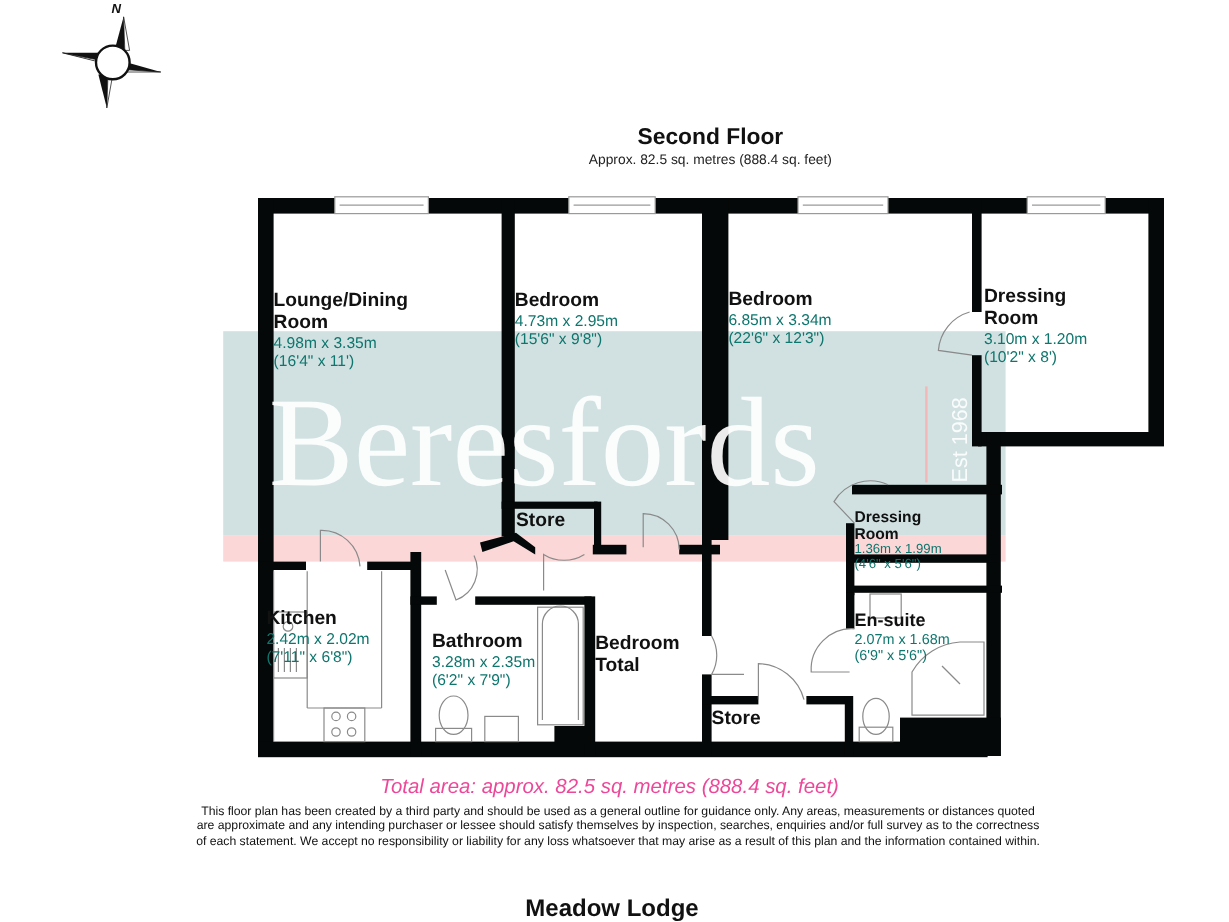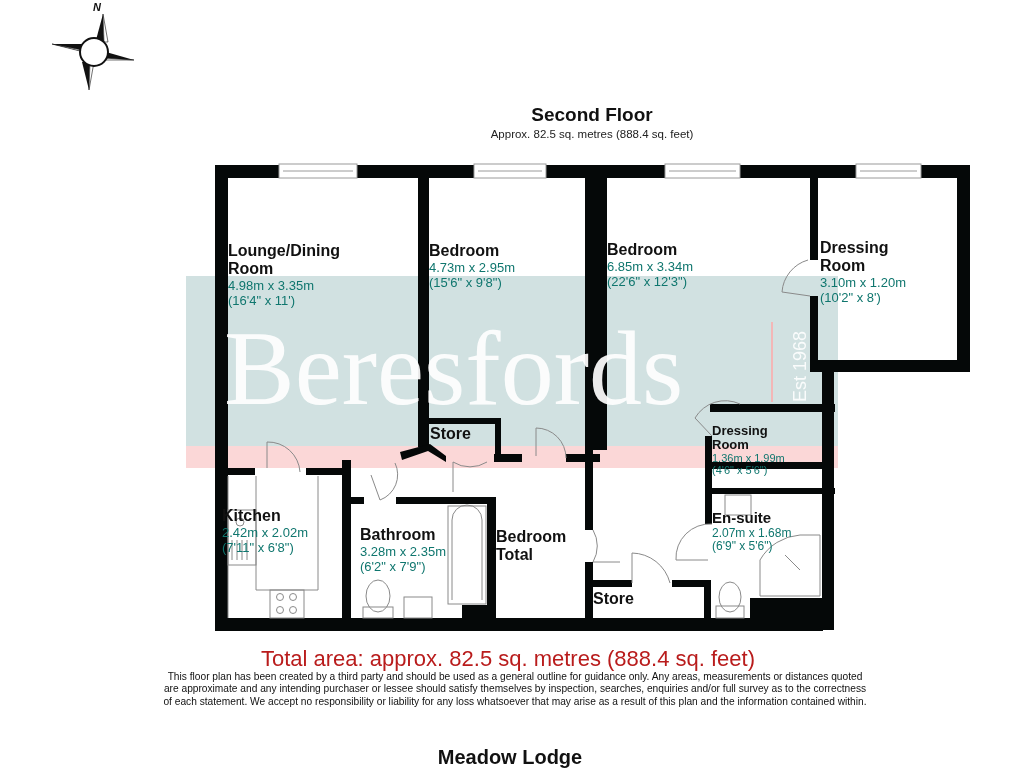--- a/index.html
+++ b/index.html
@@ -5,21 +5,21 @@
   html, body { margin:0; padding:0; background:#ffffff; }
   body { width:1024px; height:768px; position:relative; overflow:hidden; font-family:"Liberation Sans", sans-serif; color:#111; }
   .abs { position:absolute; }
   .center { text-align:center; }
   #floor-title { left:0; width:1184px; top:104px; font-size:19px; font-weight:bold; }
   #floor-sub { left:0; width:1184px; top:128px; font-size:11.5px; color:#222; }
   #plan { left:0; top:0; }
   .rname { font-weight:bold; font-size:16px; line-height:18px; color:#111; }
   .rdim { font-size:13px; line-height:15px; color:#0f766e; }
   .room { position:absolute; text-align:left; }
-  #total { left:0; width:1016px; top:646px; font-size:22px; color:#b91c1c; }
+  #total { left:0; width:1016px; top:646px; font-size:17px; color:#ec4899;font-style:italic; }
   #disclaimer { left:160px; width:710px; top:671px; font-size:10.2px; line-height:12.4px; color:#111; }
   #property { left:0; width:1020px; top:746px; font-size:20px; font-weight:bold; }
   #compass { left:48px; top:0px; }
 </style>
 </head>
 <body>
 
 <div id="compass" class="abs">
   <svg width="90" height="95" viewBox="0 0 90 95">
     <text x="45" y="11" font-family="Liberation Sans, sans-serif" font-weight="bold" font-style="italic" font-size="11" fill="#111">N</text>

